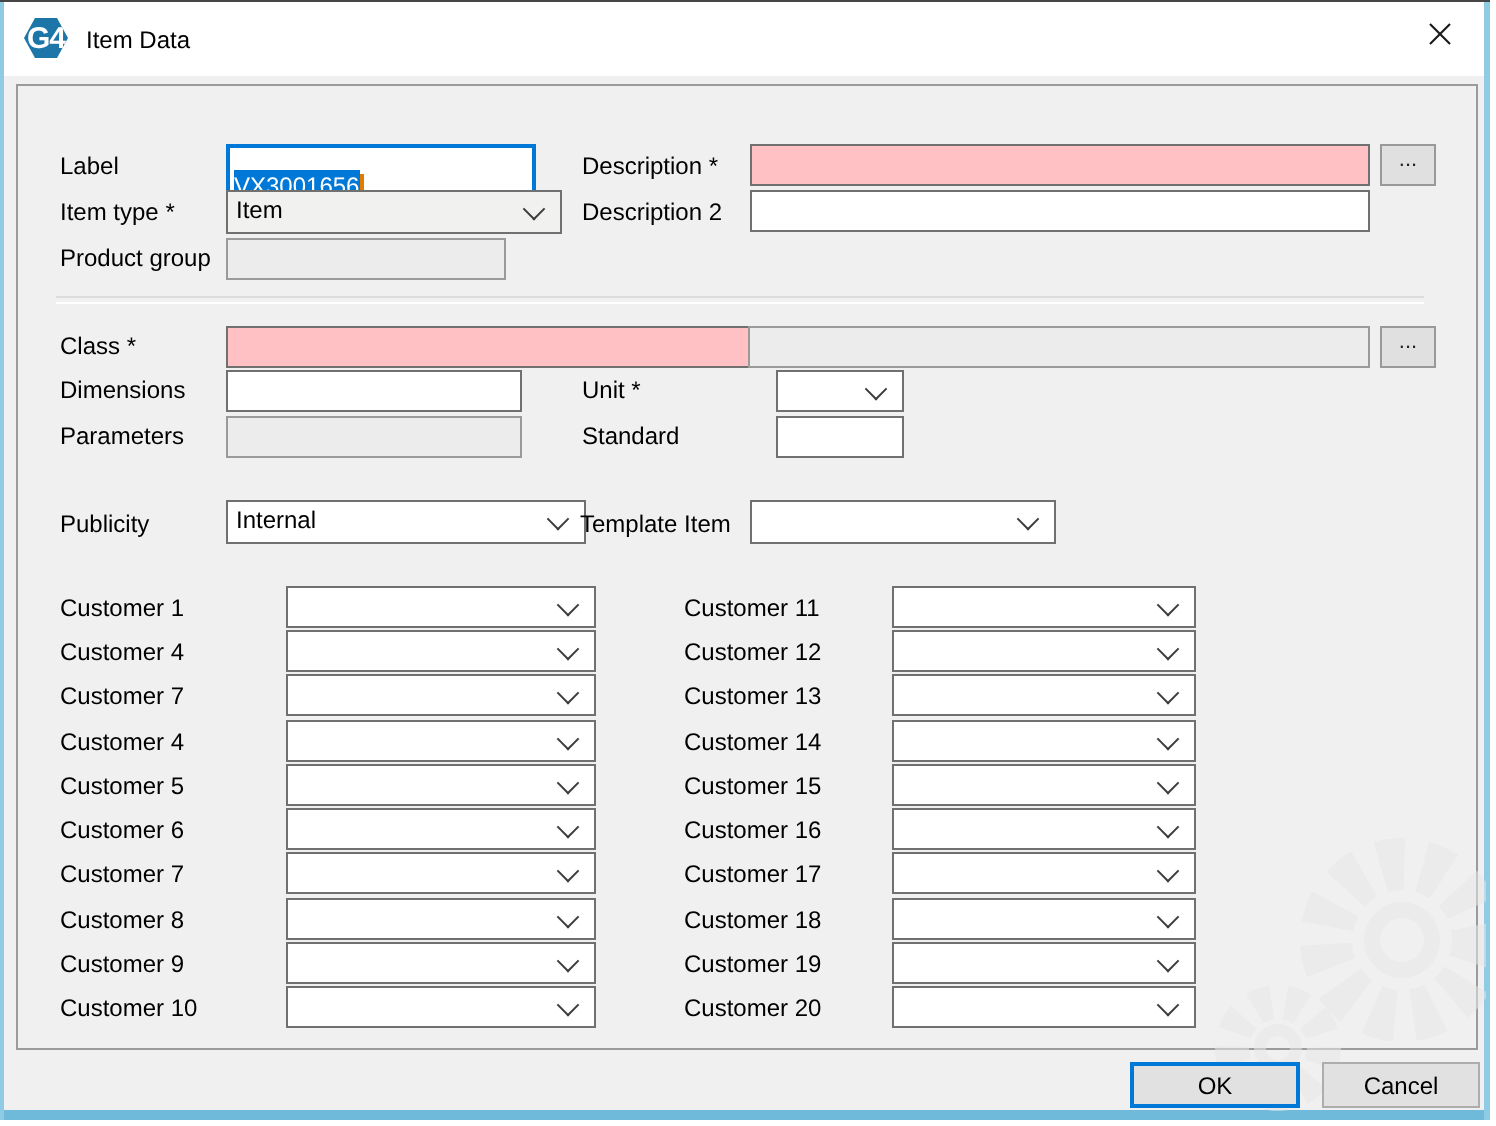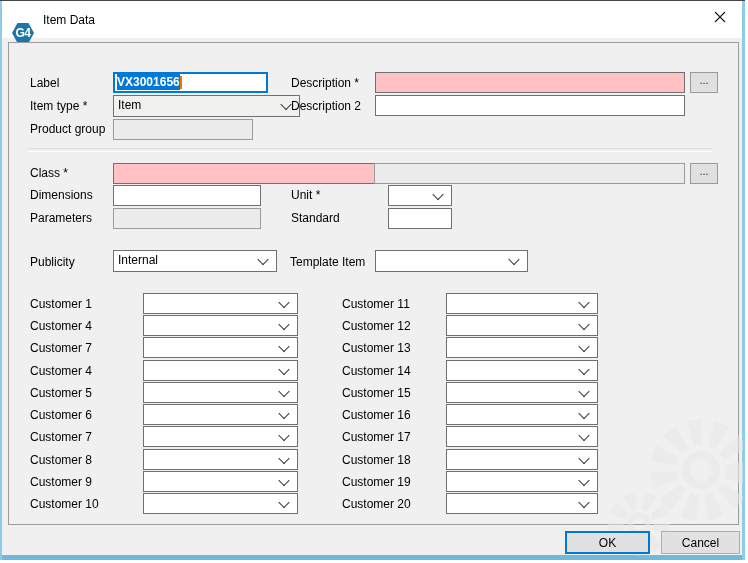--- a/index.html
+++ b/index.html
@@ -6,31 +6,31 @@
   body{font-family:"Liberation Sans", sans-serif;font-size:12px;color:#000;}
   .window{
     position:relative;width:745px;height:560px;background:#f0f0f0;
     box-shadow: inset 0 1px 0 #454545, inset 2px 0 0 var(--window_border,#8ecbe5),
                 inset -3px 0 0 var(--window_border,#8ecbe5), inset 0 -5px 0 var(--window_border_bottom,#6fb9da);
     overflow:hidden;
   }
   .titlebar{position:absolute;left:2px;top:1px;right:3px;height:37px;background:#ffffff;}
   .app-icon{position:absolute;left:10px;top:8px;width:22px;height:20px;background:var(--icon_bg,#1d76a8);
     clip-path:polygon(25% 0%,75% 0%,100% 50%,75% 100%,25% 100%,0% 50%);
-    color:#fff;font-size:12px;font-weight:bold;display:flex;align-items:center;justify-content:center;letter-spacing:-0.5px;margin-top:14px;}
+    color:#fff;font-size:15px;font-weight:bold;display:flex;align-items:center;justify-content:center;letter-spacing:-0.5px;}
   .title-text{position:absolute;left:41px;top:12px;font-size:12px;text-align:right;}
   .close{position:absolute;top:1px;right:3px;width:45px;height:31px;display:flex;align-items:center;justify-content:center;cursor:default;}
   .panel{position:absolute;left:8px;top:42px;width:731px;height:483px;border:1px solid #9b9b9b;box-sizing:border-box;background:#f0f0f0;}
   .sep{position:absolute;left:28px;top:148px;width:684px;height:2px;border-top:1px solid #dcdcdc;border-bottom:1px solid #ffffff;}
   .lbl{position:absolute;white-space:nowrap;line-height:14px;}
   .tb{position:absolute;box-sizing:border-box;height:21px;background:#fff;border:1px solid #707070;
       font-size:12px;padding:2px 3px;overflow:hidden;white-space:nowrap;}
   .tb.disabled{background:#ececec;border-color:#9a9a9a;}
   .tb.required{background:var(--required_bg,#ffc1c4);}
-  .tb.focused{border:2px solid var(--accent,#0078d7);padding:1px 2px;font-weight:bold;}
+  .tb.focused{border:2px solid var(--accent,#0078d7);padding:12px 2px;}
   .sel{background:var(--selection_bg,#0078d7);color:var(--selection_text,#ffffff);padding:1px 0;}
   .caret{display:inline-block;width:2px;height:13px;background:#e07b00;vertical-align:middle;margin-left:0;}
   .cb{position:absolute;box-sizing:border-box;height:22px;background:#fff;border:1px solid #707070;
       font-size:12px;padding:2px 20px 2px 4px;overflow:hidden;white-space:nowrap;}
   .cb.gray{background:#f1f1f0;}
   .cb.h21{height:21px;}
   .chev{position:absolute;right:9px;top:50%;width:7px;height:7px;
         border-right:1px solid #3c3c3c;border-bottom:1px solid #3c3c3c;
         transform:translateY(-68%) rotate(45deg);}
   .browse{position:absolute;box-sizing:border-box;height:21px;width:28px;background:#e0e0e0;border:1px solid #999;
@@ -69,21 +69,21 @@
   </svg>
 
   <div class="lbl" style="left:30px;top:76px">Label</div>
   <div class="tb focused" style="left:113px;top:72px;width:155px"><span class="sel">VX3001656</span><span class="caret"></span></div>
 
   <div class="lbl" style="left:291px;top:76px">Description *</div>
   <div class="tb required" style="left:375px;top:72px;width:310px"></div>
   <div class="browse" style="left:690px;top:72px">...</div>
 
   <div class="lbl" style="left:30px;top:99px">Item type *</div>
-  <div class="cb gray" style="left:113px;top:95px;width:187px"><span>Item</span><span class="chev"></span></div>
+  <div class="cb gray" style="left:113px;top:95px;width:168px"><span>Item</span><span class="chev"></span></div>
 
   <div class="lbl" style="left:291px;top:99px">Description 2</div>
   <div class="tb" style="left:375px;top:95px;width:310px"></div>
 
   <div class="lbl" style="left:30px;top:122px">Product group</div>
   <div class="tb disabled" style="left:113px;top:119px;width:140px"></div>
 
   <div class="sep"></div>
 
   <div class="lbl" style="left:30px;top:166px">Class *</div>
@@ -97,21 +97,21 @@
   <div class="lbl" style="left:291px;top:188px">Unit *</div>
   <div class="cb h21" style="left:388px;top:185px;width:64px"><span></span><span class="chev"></span></div>
 
   <div class="lbl" style="left:30px;top:211px">Parameters</div>
   <div class="tb disabled" style="left:113px;top:208px;width:148px"></div>
 
   <div class="lbl" style="left:291px;top:211px">Standard</div>
   <div class="tb" style="left:388px;top:208px;width:64px"></div>
 
   <div class="lbl" style="left:30px;top:255px">Publicity</div>
-  <div class="cb" style="left:113px;top:250px;width:164px"><span>Internal</span><span class="chev"></span></div>
+  <div class="cb" style="left:113px;top:250px;width:180px"><span>Internal</span><span class="chev"></span></div>
 
   <div class="lbl" style="left:290px;top:255px">Template Item</div>
   <div class="cb" style="left:375px;top:250px;width:153px"><span></span><span class="chev"></span></div>
 
   <div class="lbl" style="left:30px;top:297px">Customer 1</div>
   <div class="cb h21" style="left:143px;top:293px;width:155px">
       <span class="chev"></span>
     </div>
   <div class="lbl" style="left:30px;top:319px">Customer 4</div>
   <div class="cb h21" style="left:143px;top:315px;width:155px">

